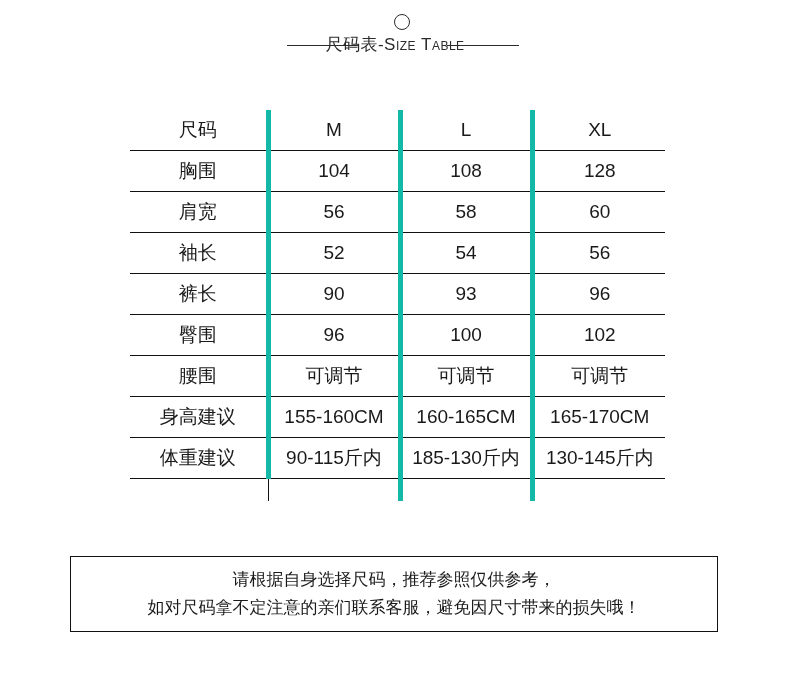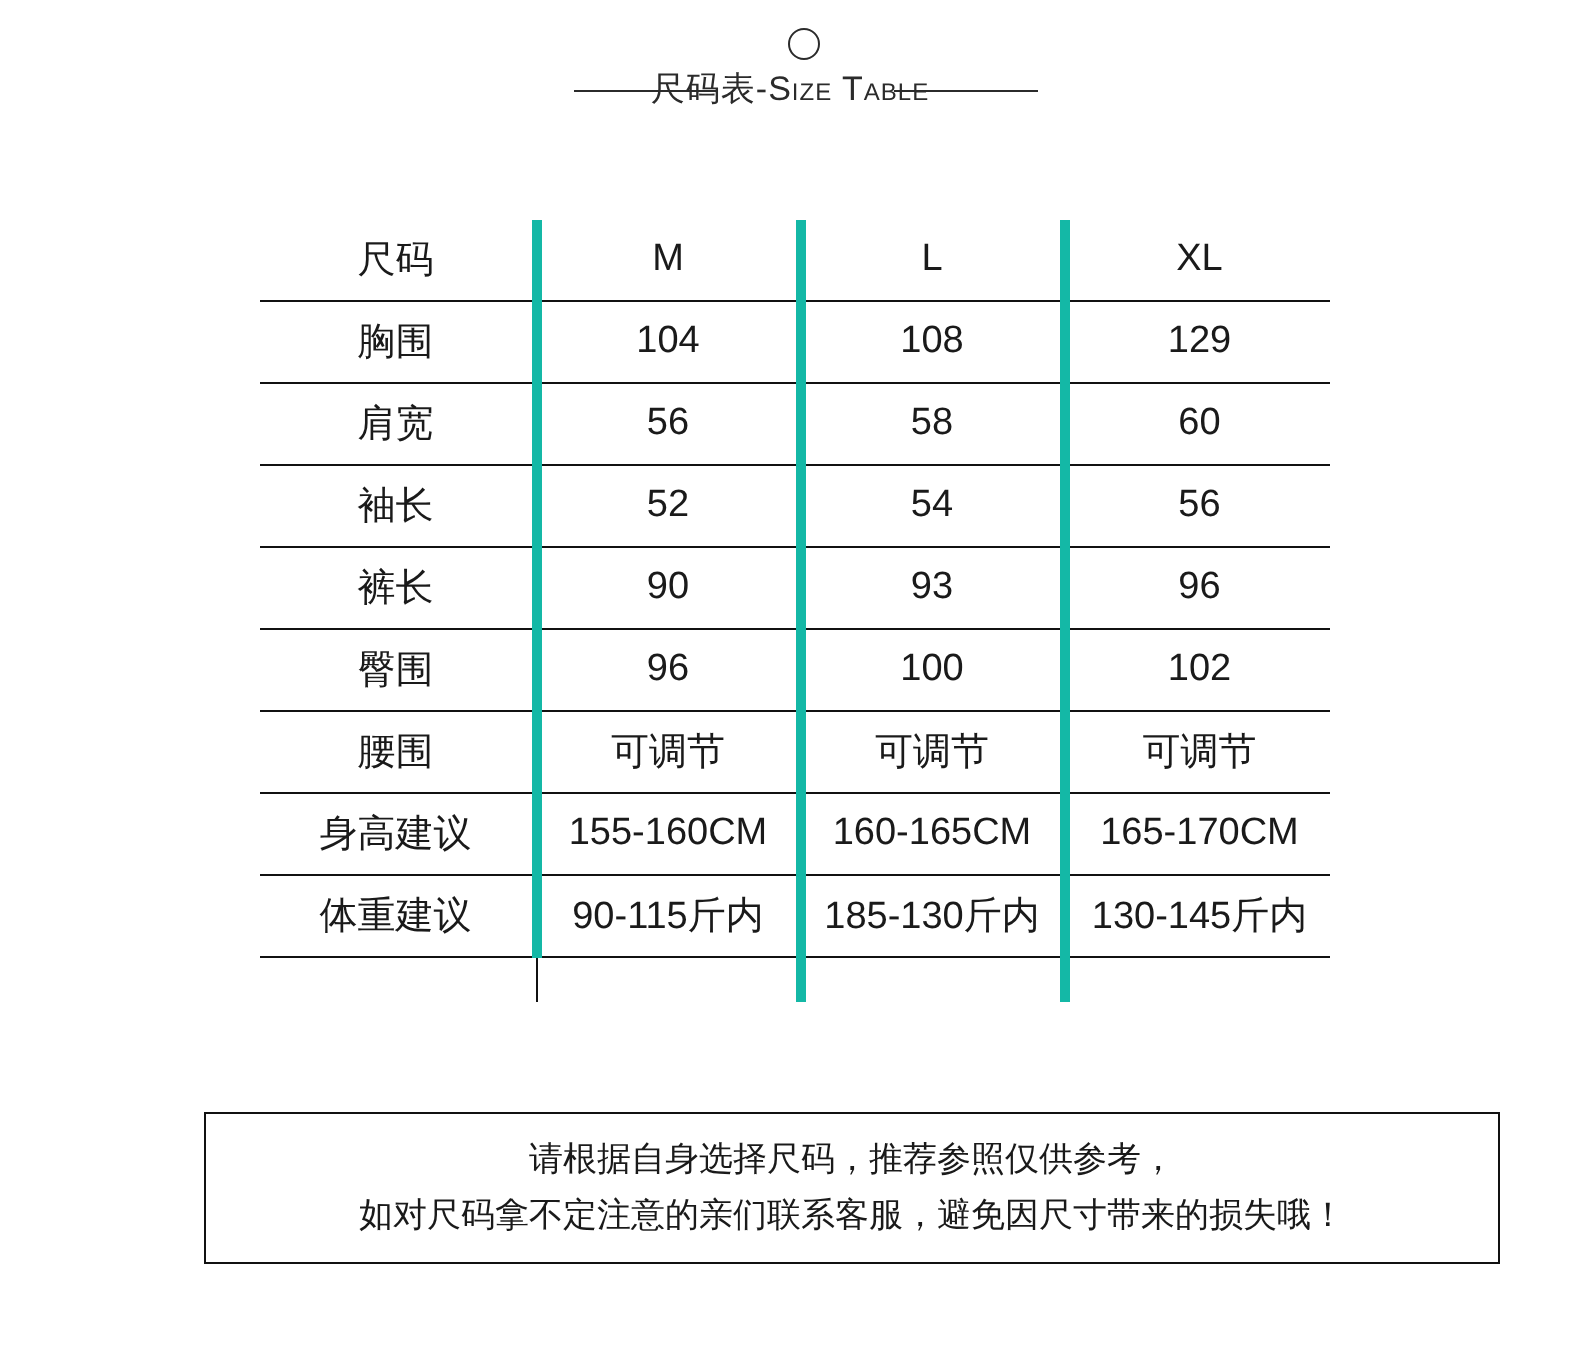--- a/index.html
+++ b/index.html
@@ -114,21 +114,20 @@
     left: 70px;
     top: 556px;
     width: 648px;
     height: 76px;
     border: 1px solid #111111;
     box-sizing: border-box;
     display: flex;
     flex-direction: column;
     align-items: center;
     justify-content: center;
-    margin-left: 32px;
   }
   .notice-line {
     font-size: 17px;
     line-height: 28px;
     color: #1a1a1a;
     white-space: nowrap;
     text-align: center;
   }
 </style>
 </head>
@@ -159,21 +158,21 @@
           <td class="hdr-label">M</td>
           <td class="hdr-label">L</td>
           <td class="hdr-label">XL</td>
         </tr>
 
 
         <tr>
           <td class="hdr-label">胸围</td>
           <td>104</td>
           <td>108</td>
-          <td>129</td>
+          <td>128</td>
         </tr>
 
         <tr>
           <td class="hdr-label">肩宽</td>
           <td>56</td>
           <td>58</td>
           <td>60</td>
         </tr>
 
         <tr>

